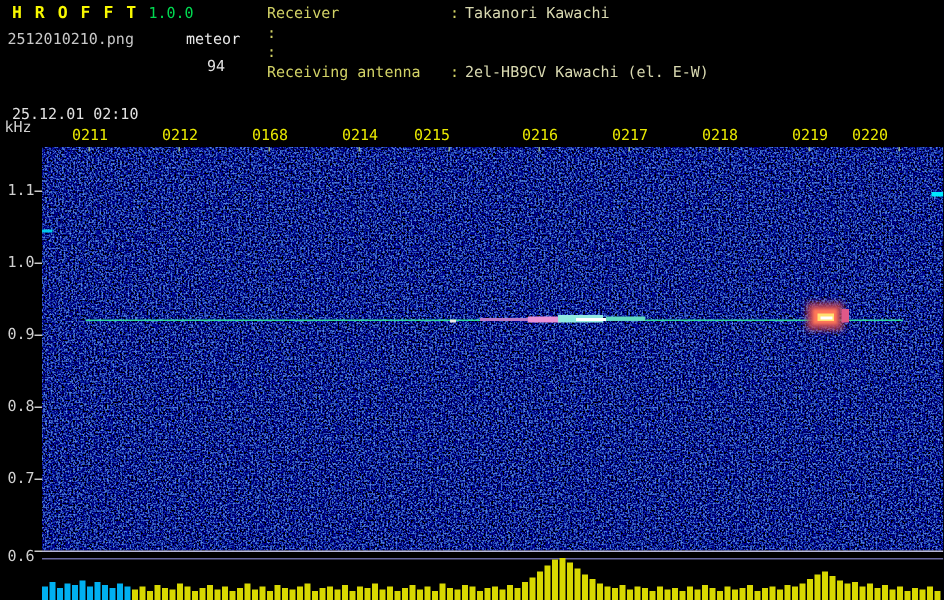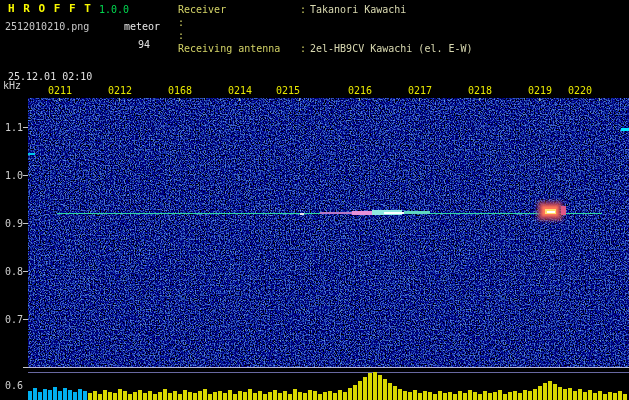--- a/index.html
+++ b/index.html
@@ -68,21 +68,21 @@
     <rect width="601" height="269" fill="#000018"></rect>
     <rect width="601" height="269" filter="url(#speckle)"></rect>
   </svg>
 
   <span class="flabel" style="top:80px;left:3px">kHz</span>
   <span class="flabel" style="top:122px">1.1</span>
   <span class="flabel" style="top:170px">1.0</span>
   <span class="flabel" style="top:218px">0.9</span>
   <span class="flabel" style="top:266px">0.8</span>
   <span class="flabel" style="top:314px">0.7</span>
-  <span class="flabel" style="top:380px">0.6</span>
+  <span class="flabel" style="top:366px">0.6</span>
 
   <span class="tlabel" style="left:48px">0211</span>
   <span class="tlabel" style="left:108px">0212</span>
   <span class="tlabel" style="left:168px">0168</span>
   <span class="tlabel" style="left:228px">0214</span>
   <span class="tlabel" style="left:276px">0215</span>
   <span class="tlabel" style="left:348px">0216</span>
   <span class="tlabel" style="left:408px">0217</span>
   <span class="tlabel" style="left:468px">0218</span>
   <span class="tlabel" style="left:528px">0219</span>

